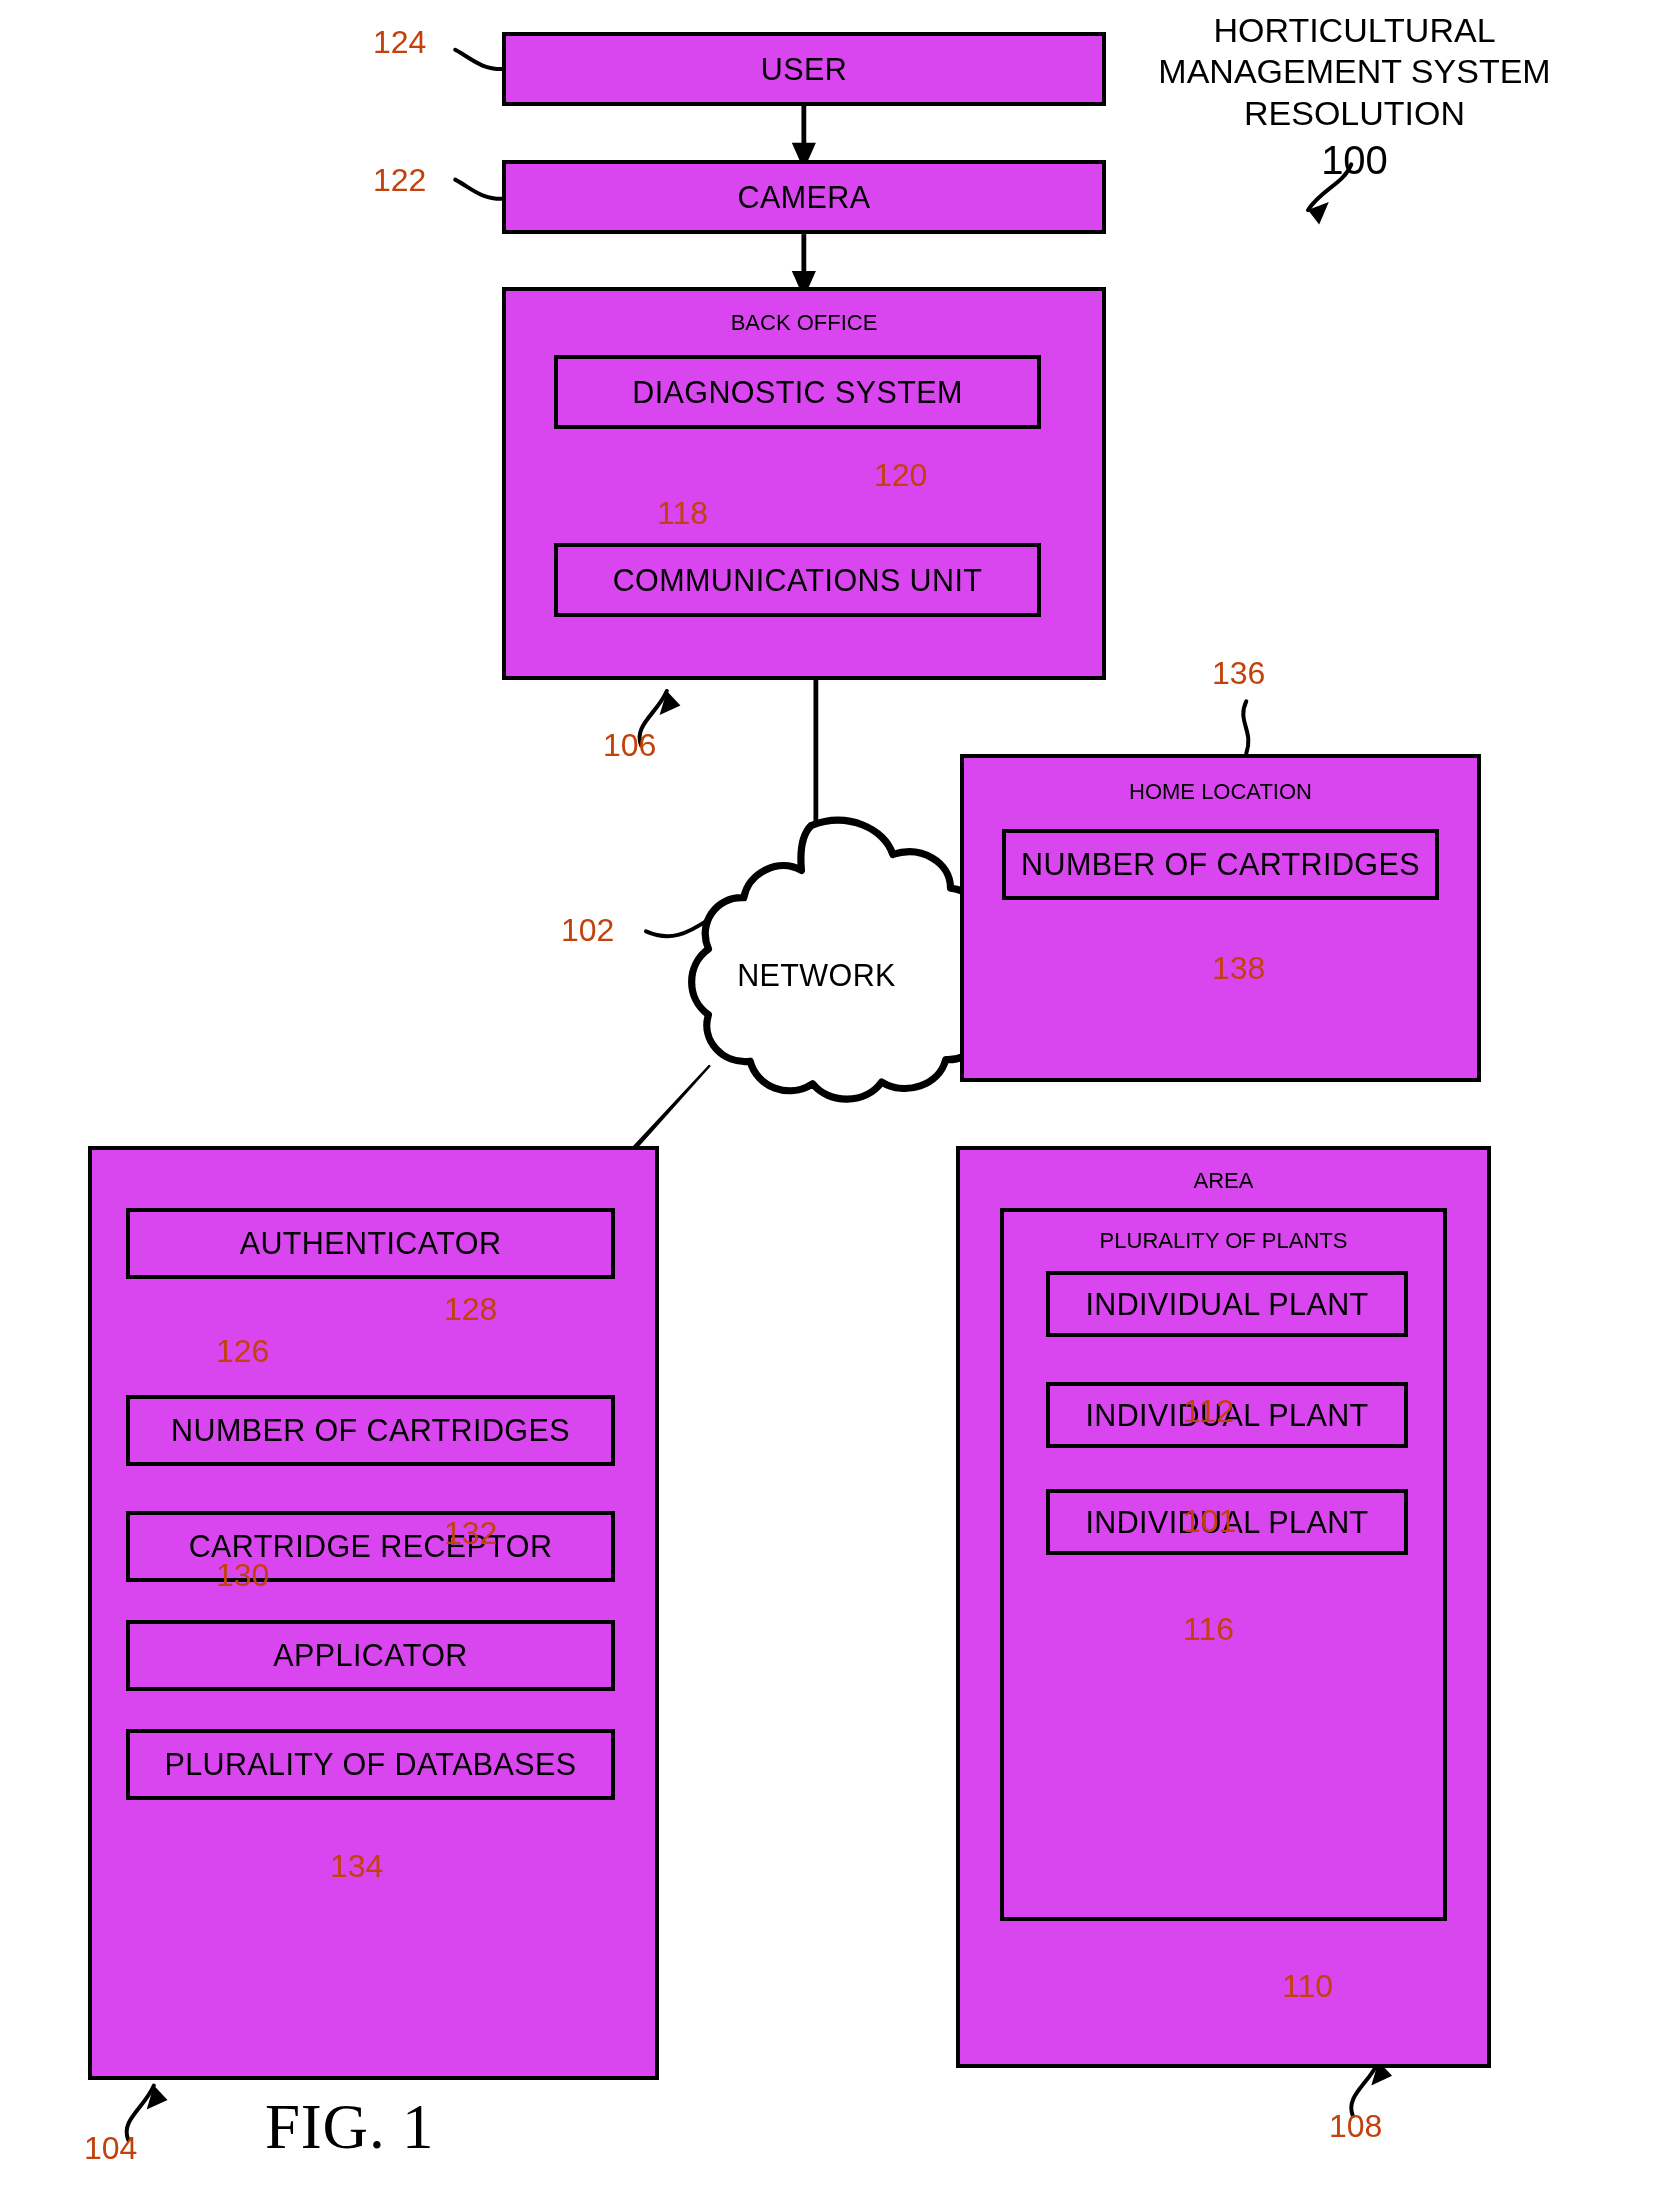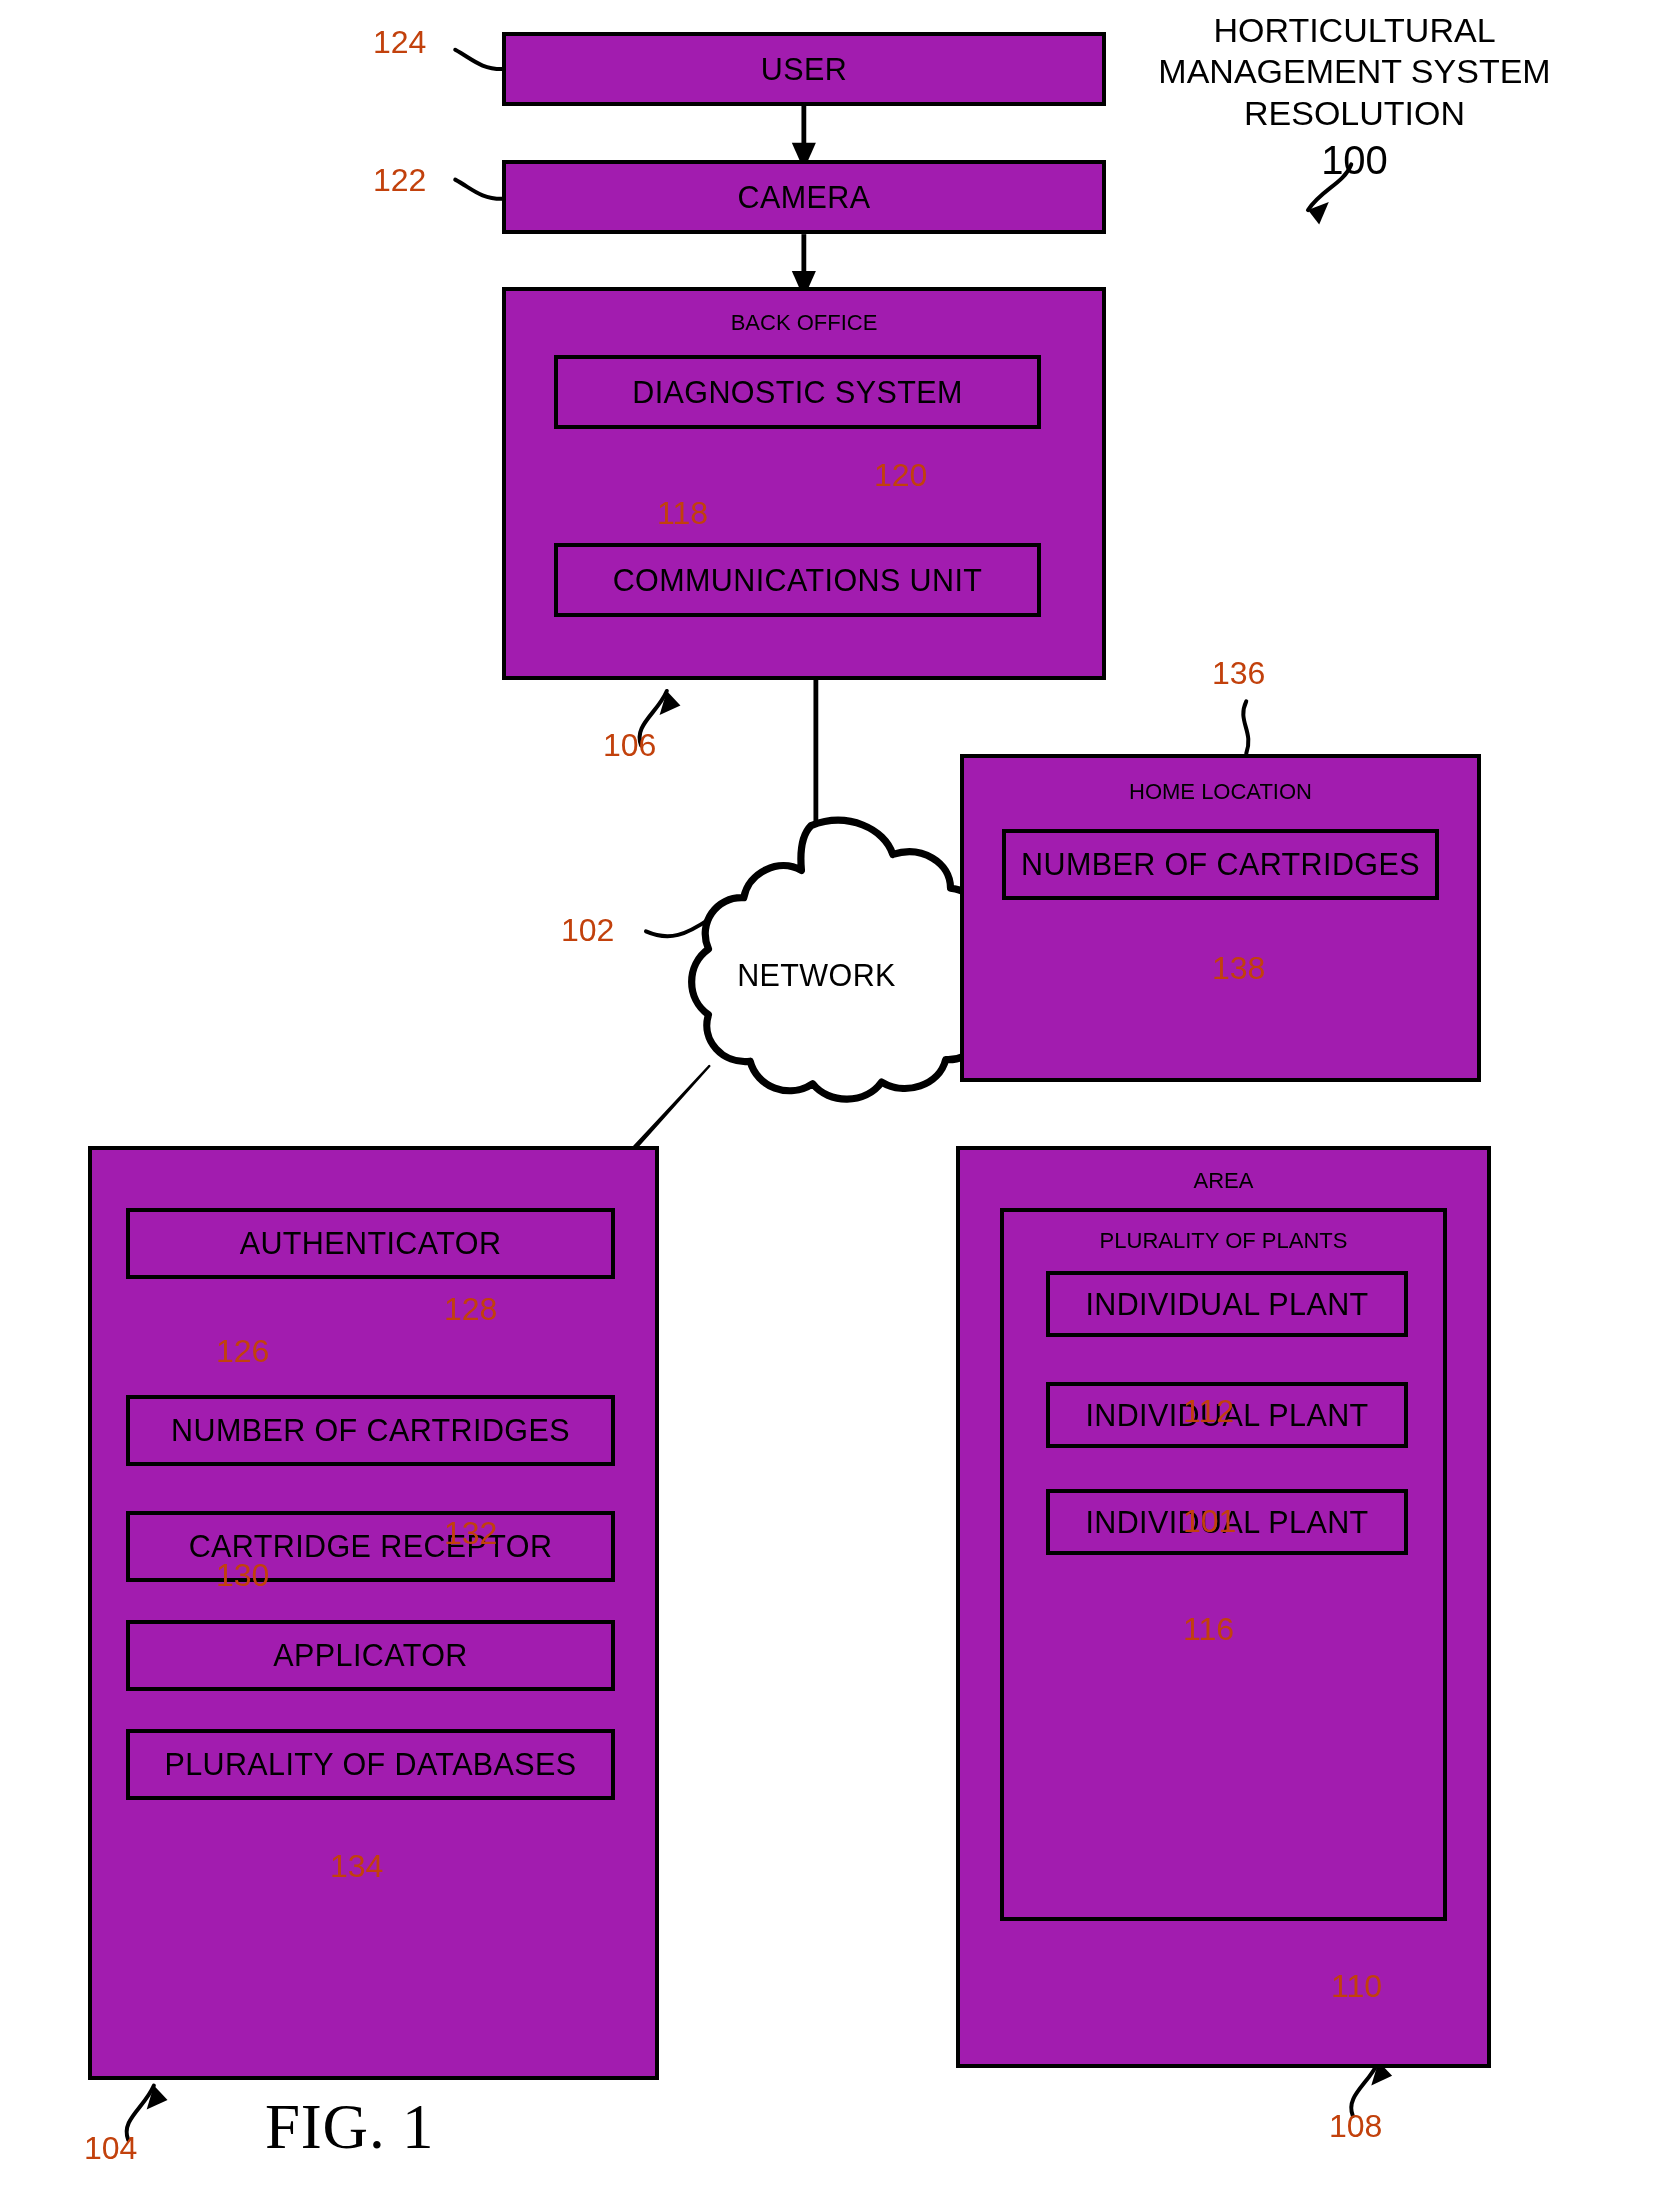--- a/index.html
+++ b/index.html
@@ -14,21 +14,21 @@
     position: relative;
     width: 1659px;
     height: 2205px;
     background: #ffffff;
     overflow: hidden;
   }
   
   .box {
     position: absolute;
     border: 4px solid #000;
-    background: #a21caf;
+    background: #d946ef;
     display: flex;
     align-items: center;
     justify-content: center;
   }
   .box.container {
     display: block;
   }
   .box-label {
     font-size: 30.5px;
     letter-spacing: 0.4px;
@@ -255,19 +255,19 @@
         <span class="box-label">INDIVIDUAL PLANT</span>
       </div>
       <div class="box" style="left:42px; top:277px; width:362px; height:66px;">
         <span class="box-label">INDIVIDUAL PLANT</span>
       </div>
     </div>
   </div>
   <div class="ref" style="left:1183px; top:1395px;">112</div>
   <div class="ref" style="left:1183px; top:1505px;">101</div>
   <div class="ref" style="left:1183px; top:1613px;">116</div>
-  <div class="ref" style="left:1331px; top:1970px;text-align:center;">110</div>
+  <div class="ref" style="left:1282px; top:1970px;text-align:center;">110</div>
   <div class="ref" style="left:1329px; top:2110px;">108</div>
 
   <div class="fig-caption" style="left:265px; top:2091px;">FIG. 1</div>
 
 </div>
 
 
 </body></html>

